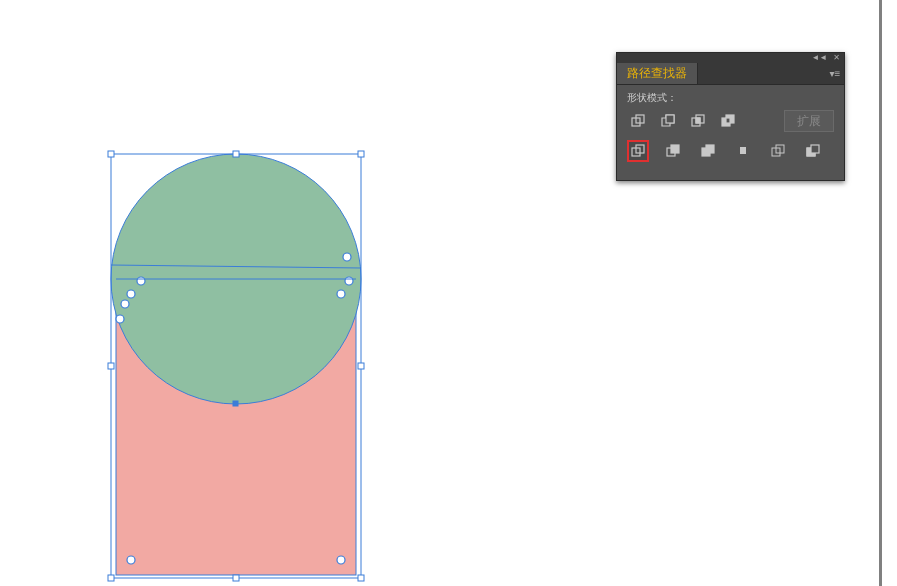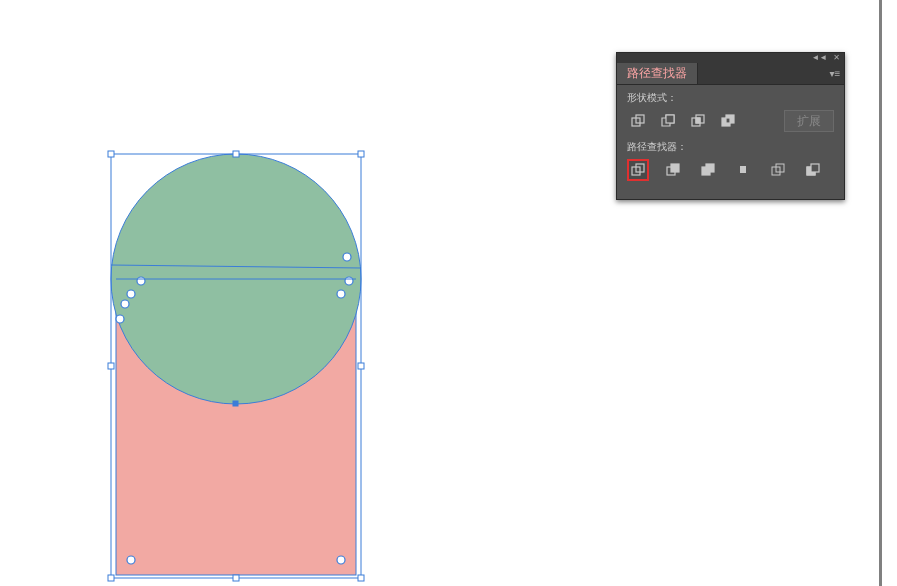--- a/index.html
+++ b/index.html
@@ -67,21 +67,21 @@
     .panel-tabbar {
       height: 22px;
       background: #383838;
       display: flex;
       align-items: stretch;
       border-bottom: 1px solid #2a2a2a;
     }
 
     .panel-tab {
       background: #535353;
-      color: #fca5a5;
+      color: #eab308;
       font-size: 12px;
       padding: 3px 10px;
       display: flex;
       align-items: center;
       border-right: 1px solid #2a2a2a;
       cursor: pointer;
     }
 
     .panel-flyout {
       margin-left: auto;
@@ -241,21 +241,20 @@
             <g stroke="#c8c8c8" stroke-width="1.2">
               <rect x="2" y="5" width="8" height="8" fill="#c8c8c8"></rect>
               <rect x="6" y="2" width="8" height="8" fill="#c8c8c8"></rect>
               <rect x="6" y="5" width="4" height="5" fill="#535353"></rect>
             </g>
           </svg>
       </div>
       <div class="expand-button">扩展</div>
     </div>
 
-    <div class="section-label">路径查找器：</div>
     <div class="button-row row2">
       <div class="pf-button selected" title="divide">
         <svg viewBox="0 0 16 16">
             <g fill="none" stroke="#c8c8c8" stroke-width="1.2">
               <rect x="2" y="5" width="8" height="8"></rect>
               <rect x="6" y="2" width="8" height="8"></rect>
             </g>
           </svg>
       </div>
       <div class="pf-button" title="trim">

